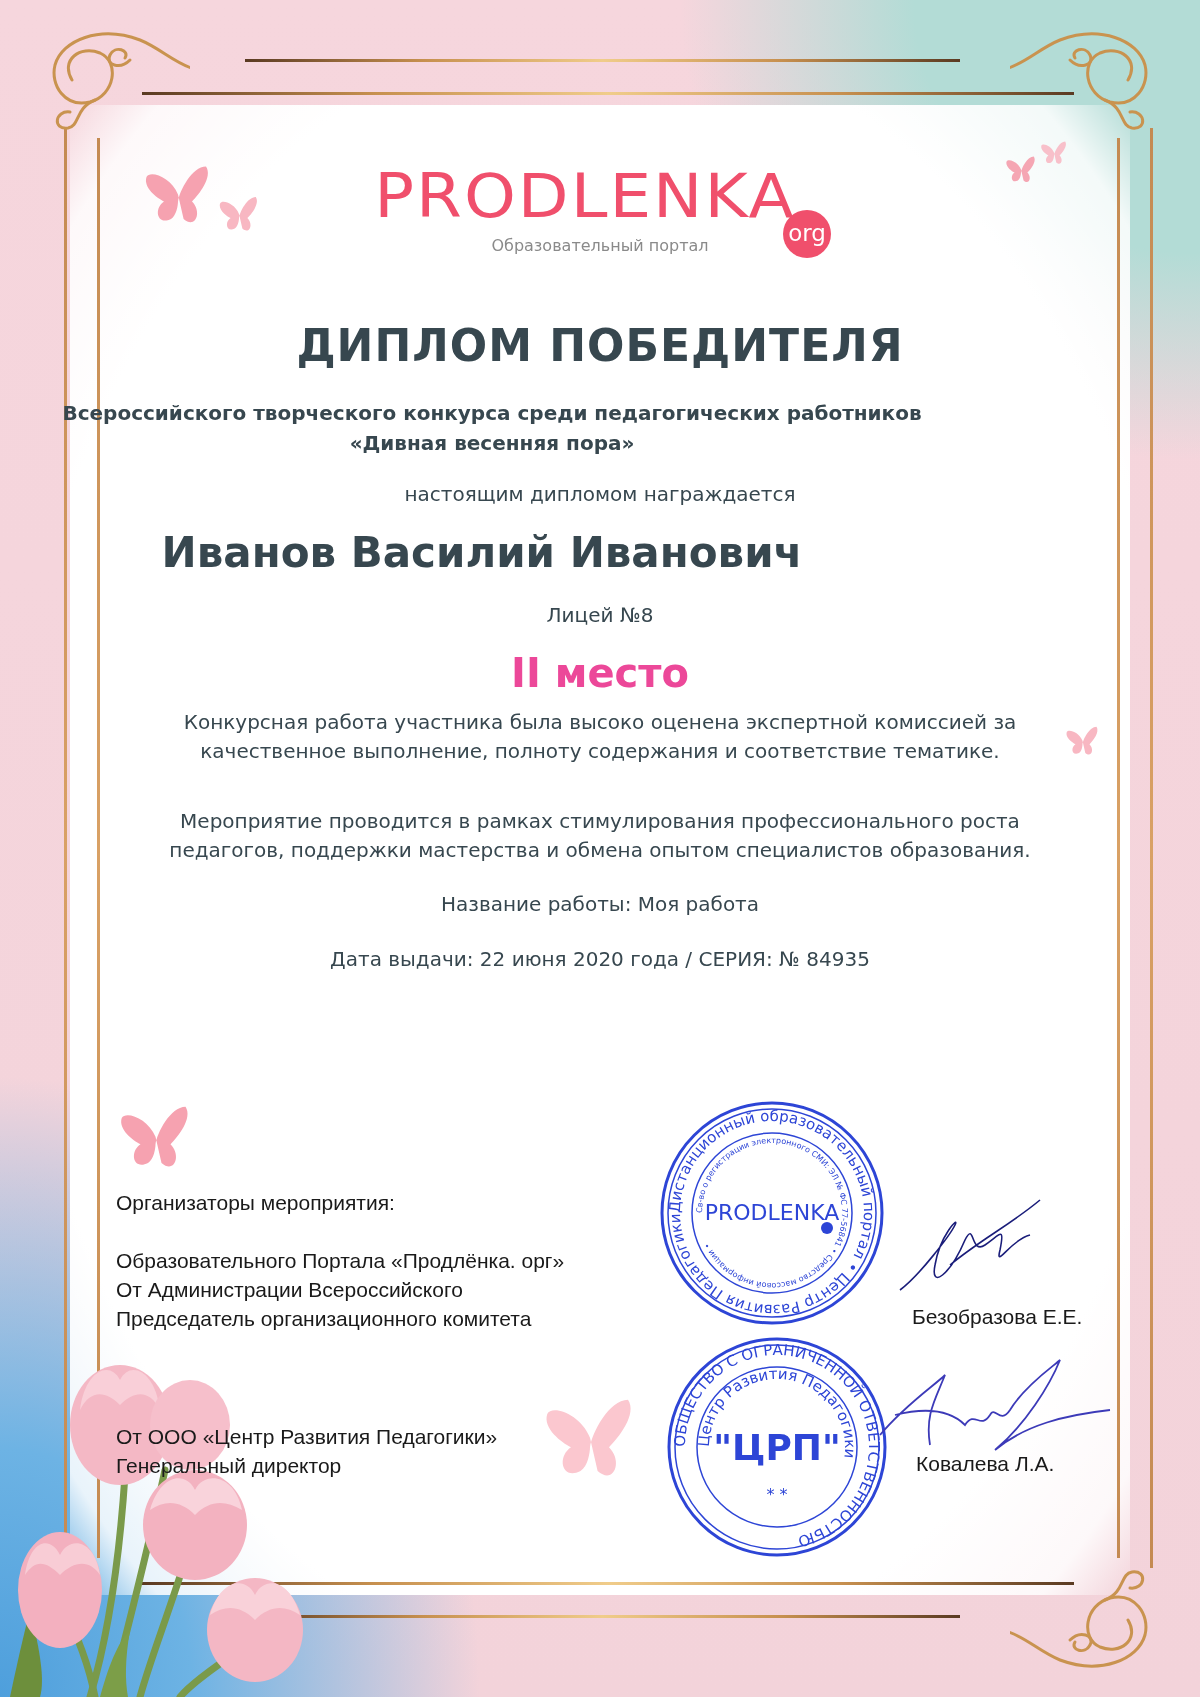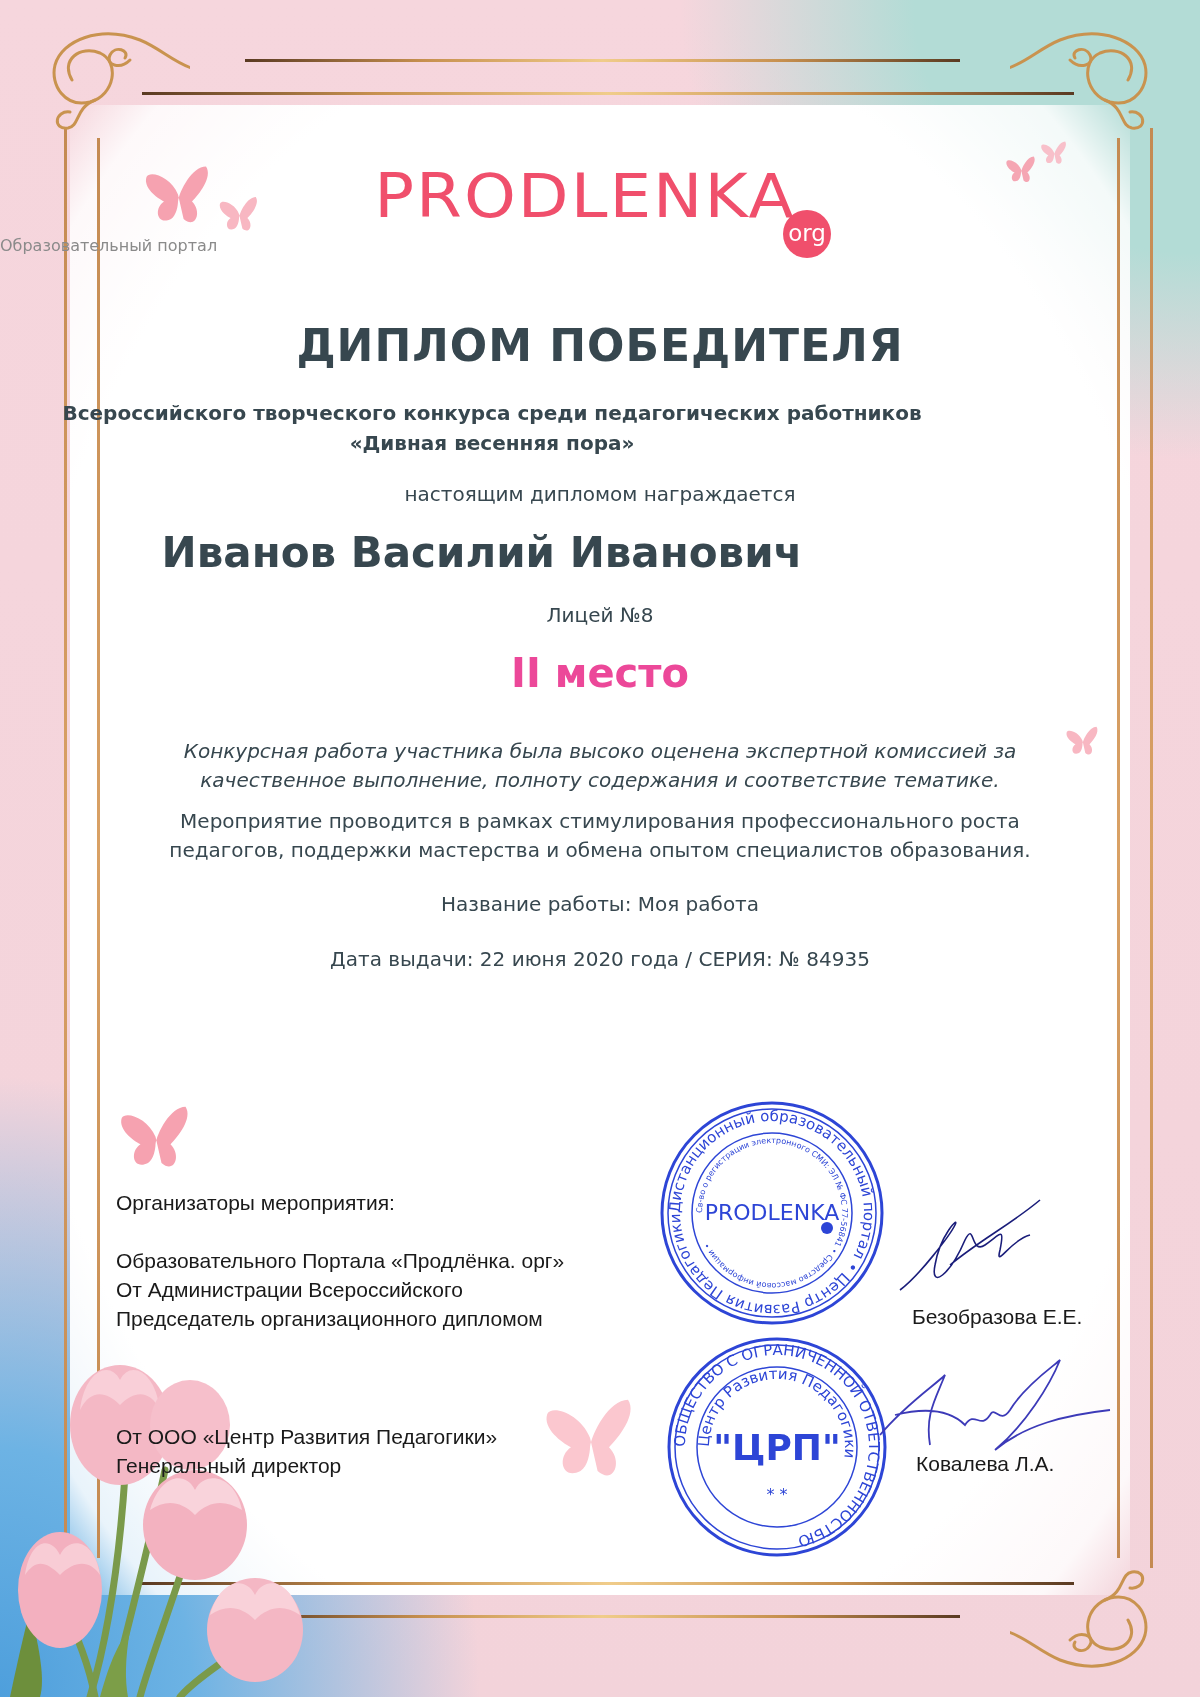--- a/index.html
+++ b/index.html
@@ -11,21 +11,21 @@
       radial-gradient(ellipse 480px 620px at 0px 1697px, #4e9fdc 0%, #6db3e4 40%, rgba(110,180,228,0) 100%),
       linear-gradient(180deg, #f6d6dd 0%, #f3d3da 100%); }
   .sheet { position:absolute; left:70px; top:105px; width:1060px; height:1490px;
     background:radial-gradient(ellipse at center, #fff 78%, rgba(255,255,255,0.85) 92%, rgba(255,255,255,0) 100%); }
   .line { position:absolute; background:linear-gradient(90deg,#5a3a22,#c7904f 25%,#f0cc8a 50%,#c7904f 75%,#5a3a22); }
   .vline { position:absolute; width:3px; background:linear-gradient(180deg,#c48a52,#d9a165 50%,#c48a52); }
   .corner { position:absolute; width:150px; height:130px; }
   .logo { position:absolute; top:158px; left:0; width:1200px; text-align:center; }
   .logo-word { font-family:"DejaVu Sans", sans-serif; font-size:66px; letter-spacing:2px; color:#f04f6c; font-weight:normal; display:inline-block; position:relative; left:-15px; transform:scaleY(0.92); }
   .org-badge { position:absolute; left:783px; top:210px; width:48px; height:48px; border-radius:50%; background:#f04f6c; color:#fff; font-size:23px; line-height:46px; text-align:center; }
-  .tagline { position:absolute; top:236px; left:0; width:1200px; color:#8a8a8a; font-size:16px; }
+  .tagline { position:absolute; top:236px; left:0; width:1200px; text-align:center; color:#8a8a8a; font-size:16px; }
   .title { position:absolute; top:320px; width:1200px; text-align:center; font-size:44px; font-weight:bold; color:#37474f; letter-spacing:1px; }
   .sub { position:absolute; top:398px; width:984px; text-align:center; font-size:20px; font-weight:bold; color:#37474f; line-height:30px; }
   .p { position:absolute; width:1200px; text-align:center; font-size:20px; color:#37474f; line-height:29px; }
   .name { position:absolute; top:528px; width:964px; text-align:center; font-size:42px; font-weight:bold; color:#37474f; }
   .place { position:absolute; top:650px; width:1200px; text-align:center; font-size:40px; font-weight:bold; color:#ec4899; }
   .org-text { position:absolute; left:116px; font-family:"Liberation Sans", sans-serif; font-size:21px; color:#1a1a1a; line-height:29px; text-align:left; }
   .signer { position:absolute; font-family:"Liberation Sans", sans-serif; font-size:21px; color:#1a1a1a; }
   .butterfly { position:absolute; }
   .stamp { position:absolute; }
 </style>
@@ -119,36 +119,36 @@
 
 <div class="title">ДИПЛОМ ПОБЕДИТЕЛЯ</div>
 <div class="sub">
   <div>Всероссийского творческого конкурса среди педагогических работников</div>
   <div>«Дивная весенняя пора»</div>
 </div>
 <div class="p" style="top:480px;">настоящим дипломом награждается</div>
 <div class="name">Иванов Василий Иванович</div>
 <div class="p" style="top:601px;">Лицей №8</div>
 <div class="place">II место</div>
-<div class="p" style="top:737px;font-style:italic;">
+<div class="p" style="top:708px;">
   <div>Конкурсная работа участника была высоко оценена экспертной комиссией за</div>
   <div>качественное выполнение, полноту содержания и соответствие тематике.</div>
 </div>
 <div class="p" style="top:807px;">
   <div>Мероприятие проводится в рамках стимулирования профессионального роста</div>
   <div>педагогов, поддержки мастерства и обмена опытом специалистов образования.</div>
 </div>
 <div class="p" style="top:890px;">Название работы: Моя работа</div>
 <div class="p" style="top:945px;">Дата выдачи: 22 июня 2020 года / СЕРИЯ: № 84935</div>
 
 <div class="org-text" style="top:1188px;">Организаторы мероприятия:</div>
 <div class="org-text" style="top:1246px;">
   <div>Образовательного Портала «Продлёнка. орг»</div>
   <div>От Администрации Всероссийского</div>
-  <div>Председатель организационного дипломом</div>
+  <div>Председатель организационного комитета</div>
 </div>
 <div class="org-text" style="top:1422px;">
   <div>От ООО «Центр Развития Педагогики»</div>
   <div>Генеральный директор</div>
 </div>
 
 <svg class="stamp" style="left:657px;top:1098px;width:230px;height:230px;" viewBox="0 0 230 230">
   <defs>
     <path id="s1o" d="M115 115 m-92 0 a92 92 0 1 1 184 0 a92 92 0 1 1 -184 0"></path>
     <path id="s1i" d="M115 115 m-70 0 a70 70 0 1 1 140 0 a70 70 0 1 1 -140 0"></path>

